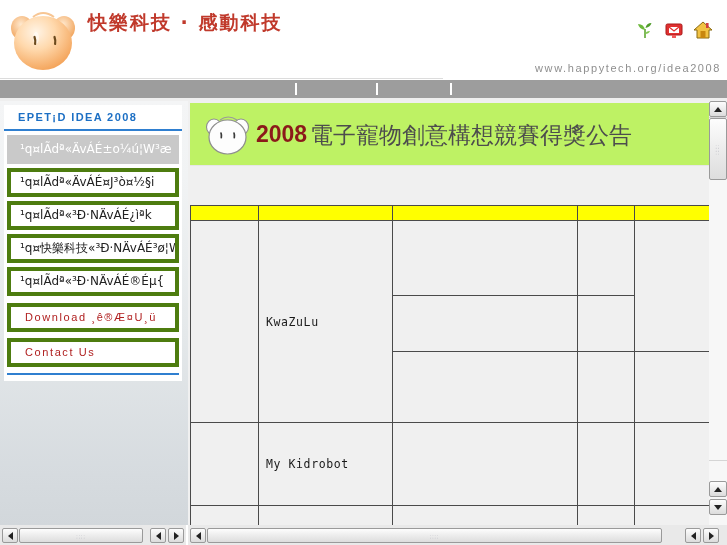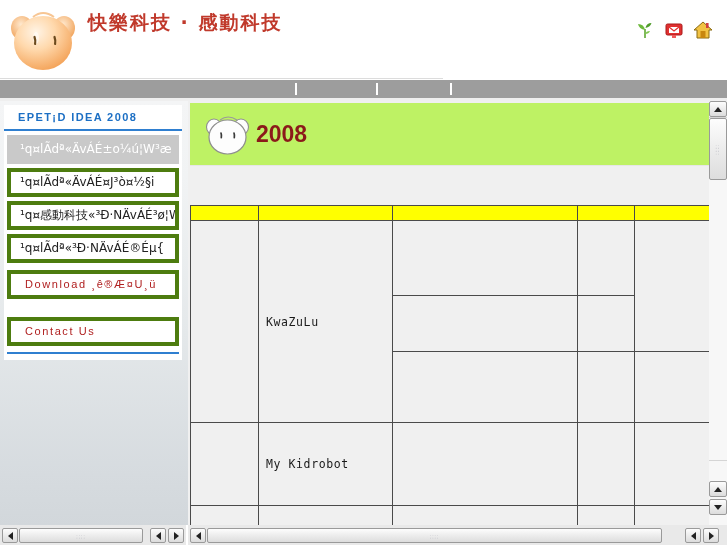--- a/index.html
+++ b/index.html
@@ -282,57 +282,60 @@
         <path d="M5 7 L10 11 L15 7" stroke="#e03030" stroke-width="1.2" fill="none"></path>
         <rect x="8" y="15" width="4" height="3" fill="#f05a5a"></rect>
       </svg>
       <svg class="bicon" viewBox="0 0 20 20">
         <path d="M10 2 L19 10 L16 10 L16 18 L4 18 L4 10 L1 10 Z" fill="#f2c243" stroke="#8a6a12" stroke-width="1"></path>
         <rect x="7.5" y="11" width="5" height="7" fill="#c8860f"></rect>
         <rect x="13" y="3" width="2.6" height="5" fill="#d04040"></rect>
       </svg>
     </div>
 
+    <div class="banner-url">www.happytech.org/idea2008</div>
   </div>
 
   <div class="navbar">
     <div class="nav-sep" style="left:295px"></div>
     <div class="nav-sep" style="left:376px"></div>
     <div class="nav-sep" style="left:450px"></div>
   </div>
   <div class="nav-under"></div>
 
   <div class="left-frame">
     <div class="menu-box">
       <div class="menu-title">EPET¡D IDEA 2008</div>
 
       <div class="menu-item sel">¹q¤lÃdª«ÄvÁÉ±o¼ú¦W³æ</div>
       <div class="menu-item">¹q¤lÃdª«ÄvÁÉ¤J³ò¤½§i</div>
-      <div class="menu-item">¹q¤感動科技«³Ð·NÄvÁÉ³ø¦W</div>
+      <div class="menu-item">¹q¤lÃdª«³Ð·NÄvÁÉ¿ìªk</div>
+      <div class="menu-item">¹q¤快樂科技«³Ð·NÄvÁÉ³ø¦W</div>
       <div class="menu-item">¹q¤lÃdª«³Ð·NÄvÁÉ®Éµ{</div>
 
       <div class="menu-item link" style="margin-top:7px">Download ¸ê®Æ¤U¸ü</div>
-      <div class="menu-item link" style="margin-top:18px">Contact Us</div>
+      <div class="menu-item link" style="margin-top:6px">Contact Us</div>
 
       <div class="menu-rule"></div>
     </div>
   </div>
 
   <div class="main-frame">
 
     <div class="main-head">
       <svg class="main-bear" viewBox="0 0 48 44">
         <ellipse cx="10" cy="14" rx="7.5" ry="8" fill="#fdfdfd" stroke="#8e8e8e" stroke-width="1.1"></ellipse>
         <ellipse cx="37" cy="14" rx="7.5" ry="8" fill="#fdfdfd" stroke="#8e8e8e" stroke-width="1.1"></ellipse>
         <ellipse cx="23.5" cy="24" rx="18.5" ry="17" fill="#fdfdfd" stroke="#8e8e8e" stroke-width="1.2"></ellipse>
         <path d="M16 7 Q24 1 33 7" stroke="#9a9a9a" stroke-width="1.1" fill="none"></path>
         <path d="M17 20 q.8 2.4 .3 4.6" stroke="#3a3a3a" stroke-width="1.7" fill="none" stroke-linecap="round"></path>
         <path d="M30 20 q.8 2.4 .3 4.6" stroke="#3a3a3a" stroke-width="1.7" fill="none" stroke-linecap="round"></path>
       </svg>
       <div class="main-title-year">2008</div>
+      <div class="main-title-zh">電子寵物創意構想競賽得獎公告</div>
     </div>
 
     <div class="tbl-wrap">
       <table class="award">
         <colgroup>
           <col style="width:68px">
             <col style="width:134px">
             <col style="width:185px">
             <col style="width:57px">
             <col style="width:77px">

